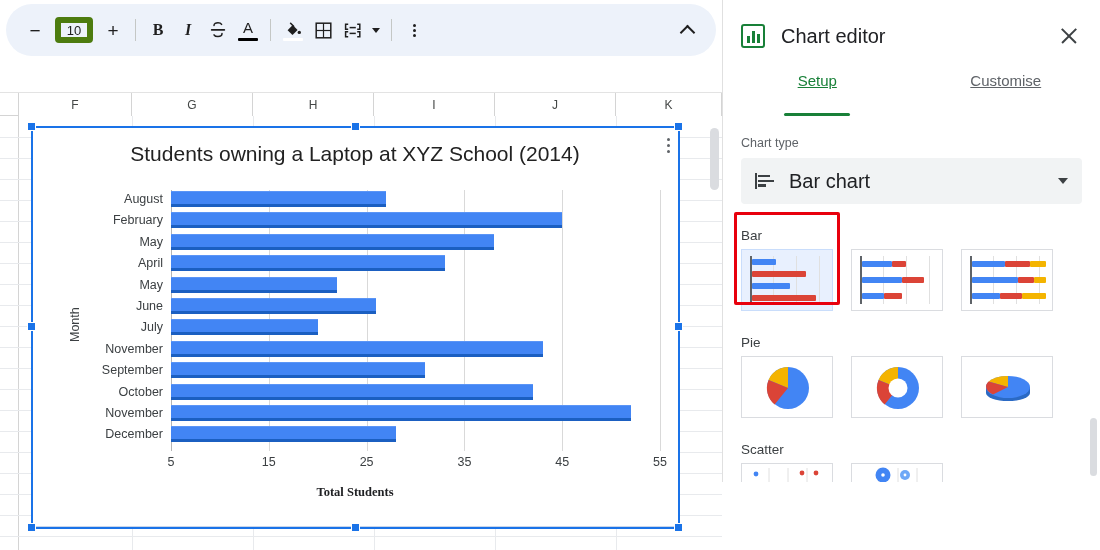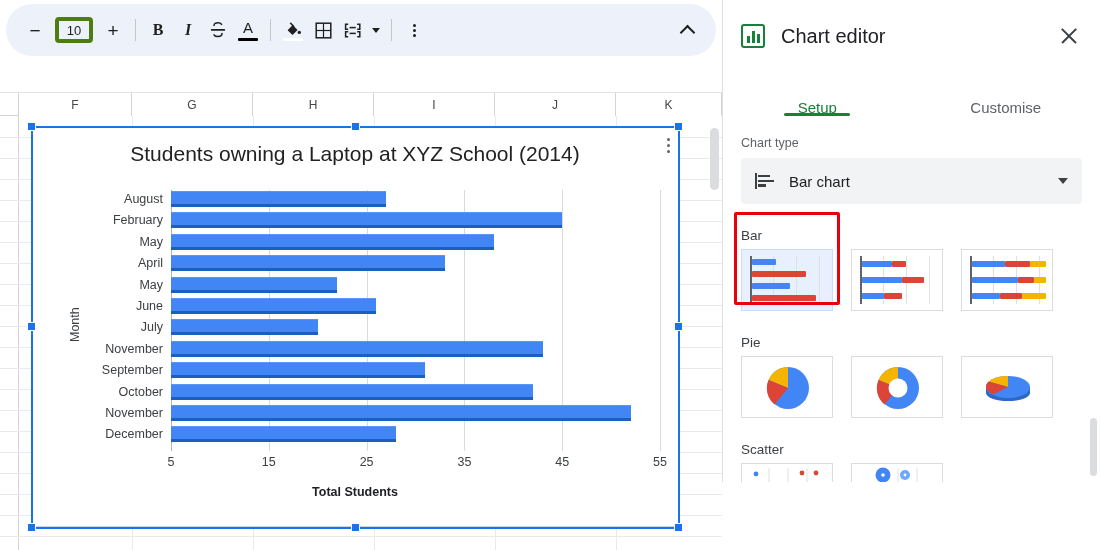--- a/index.html
+++ b/index.html
@@ -20,21 +20,21 @@
     background: #edf2fa; border-radius: 26px;
     display: flex; align-items: center; padding: 0 14px;
   }
   .tb-btn {
     width: 30px; height: 30px; border-radius: 50%;
     display: flex; align-items: center; justify-content: center;
     color: #1f1f1f; flex: 0 0 auto; position: relative;
   }
   .tb-txt { font-size: 19px; line-height: 1; color: #1f1f1f; }
   .fontsize-box {
-    width: 38px; height: 26px; border: 4px solid #4d7c0f; border-radius: 4px;
+    width: 38px; height: 26px; border: 6px solid #4d7c0f; border-radius: 4px;
     display: flex; align-items: center; justify-content: center;
     font-size: 13px; color: #1f1f1f; background: transparent; margin: 0 5px;
   }
   .tb-sep { width: 1px; height: 22px; background: #c4c7c5; margin: 0 7px; flex: 0 0 auto; }
   .b-glyph { font-weight: bold; font-size: 16px; font-family: "Liberation Serif", serif; }
   .i-glyph { font-style: italic; font-size: 16px; font-family: "Liberation Serif", serif; font-weight: 600;}
   .underbar { position: absolute; left: 5px; right: 5px; bottom: 4px; height: 3px; background: #000; border-radius: 1px;}
   .underbar-white { position: absolute; left: 5px; right: 5px; bottom: 4px; height: 3px; background: #fff; border-radius: 1px;}
   .tri-down { width: 0; height: 0; border-left: 4px solid transparent; border-right: 4px solid transparent; border-top: 5px solid #1f1f1f; }
   .dots3 { display: flex; flex-direction: column; gap: 2px; align-items: center; }
@@ -82,21 +82,21 @@
   }
   .bar {
     position: absolute; background: #4285f4;
     border-bottom: 3px solid #1b5fc1; border-top: 1px solid #5b95f6;
   }
   .xtick {
     position: absolute; font-size: 12.5px; color: #3c4043; text-align: center; width: 30px;
   }
   #x-axis-title {
     position: absolute; left: 0; right: 0; text-align: center;
-    font-size: 12.5px; font-weight: bold; color: #202124;
+    font-size: 12.5px; font-weight: bold; color: #202124; font-family: Liberation Serif, serif;
   }
   #y-axis-title {
     position: absolute; font-size: 12.5px; color: #3c4043;
     transform: rotate(-90deg); transform-origin: left top; white-space: nowrap;
   }
   .plot-grid-v { position: absolute; width: 1px; background: #d9d9d9; }
   #sheet-scrollbar {
     position: absolute; right: 3px; top: 128px; width: 9px; height: 62px;
     background: #dadce0; border-radius: 5px;
   }
@@ -117,36 +117,36 @@
   }
   #editor-icon b { display: block; width: 3px; background: #188038; }
   #editor-title { font-size: 20px; color: #202124; margin-left: 16px; flex: 1 1 auto; }
   #editor-close { width: 26px; height: 26px; position: relative; flex: 0 0 auto; }
   #editor-close span { position: absolute; left: 3px; top: 12px; width: 20px; height: 1.6px; background: #3c4043; }
   #editor-close span:first-child { transform: rotate(45deg); }
   #editor-close span:last-child { transform: rotate(-45deg); }
 
   #editor-tabs { position: absolute; left: 0; top: 72px; right: 0; height: 44px; display: flex; }
   .etab {
-    flex: 1 1 50%; display: flex; align-items: flex-end; justify-content: center;
-    font-size: 15px; color: #5f6368; position: relative;
+    flex: 1 1 50%; display: flex; align-items: flex-start; justify-content: center;
+    font-size: 15px; color: #5f6368; position: relative; text-decoration: underline;
   }
   .etab.active { color: #188038; }
   .etab.active::after {
     content: ""; position: absolute; bottom: 0; left: 50%; transform: translateX(-50%);
     width: 66px; height: 3px; background: #188038; border-radius: 2px;
   }
 
   #editor-body { position: absolute; left: 0; top: 120px; right: 0; bottom: 0; overflow: hidden; }
   .section-label { font-size: 12.5px; color: #5f6368; margin: 16px 0 8px 18px; }
   #chart-type-select {
     margin: 0 18px; height: 46px; background: #f1f3f4; border-radius: 4px;
     display: flex; align-items: center; padding: 0 14px; gap: 14px;
   }
-  #chart-type-select .ct-label { font-size: 15px; color: #202124; flex: 1 1 auto; }
+  #chart-type-select .ct-label { font-size: 20px; color: #202124; flex: 1 1 auto; }
   .bar-mini-icon { width: 20px; height: 16px; position: relative; flex: 0 0 auto; }
   .bar-mini-icon .axis { position: absolute; left: 0; top: 0; bottom: 0; width: 1.6px; background: #3c4043; }
   .bar-mini-icon .b { position: absolute; left: 3px; height: 2.4px; background: #3c4043; }
   .sel-caret { width: 0; height: 0; border-left: 5px solid transparent; border-right: 5px solid transparent; border-top: 6px solid #3c4043; }
 
   .type-group { margin-top: 24px; }
   .type-group .grp-name { font-size: 13.5px; color: #3c4043; margin-left: 18px; margin-bottom: 6px; }
   .thumb-row { display: flex; gap: 18px; padding-left: 18px; }
   .thumb {
     width: 92px; height: 62px; border: 1px solid #dadce0; background: #fff;

